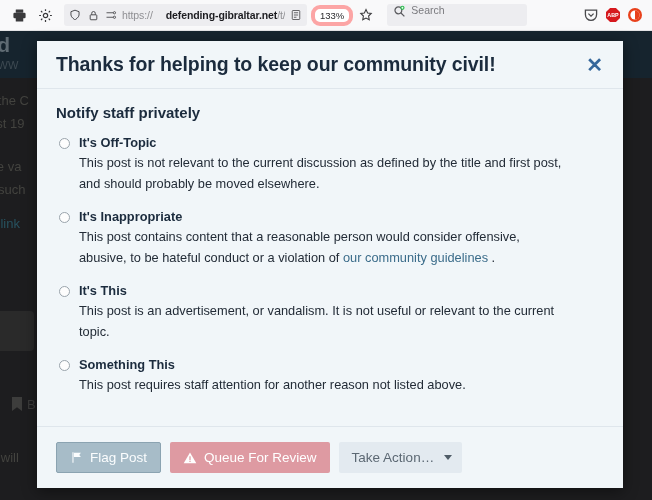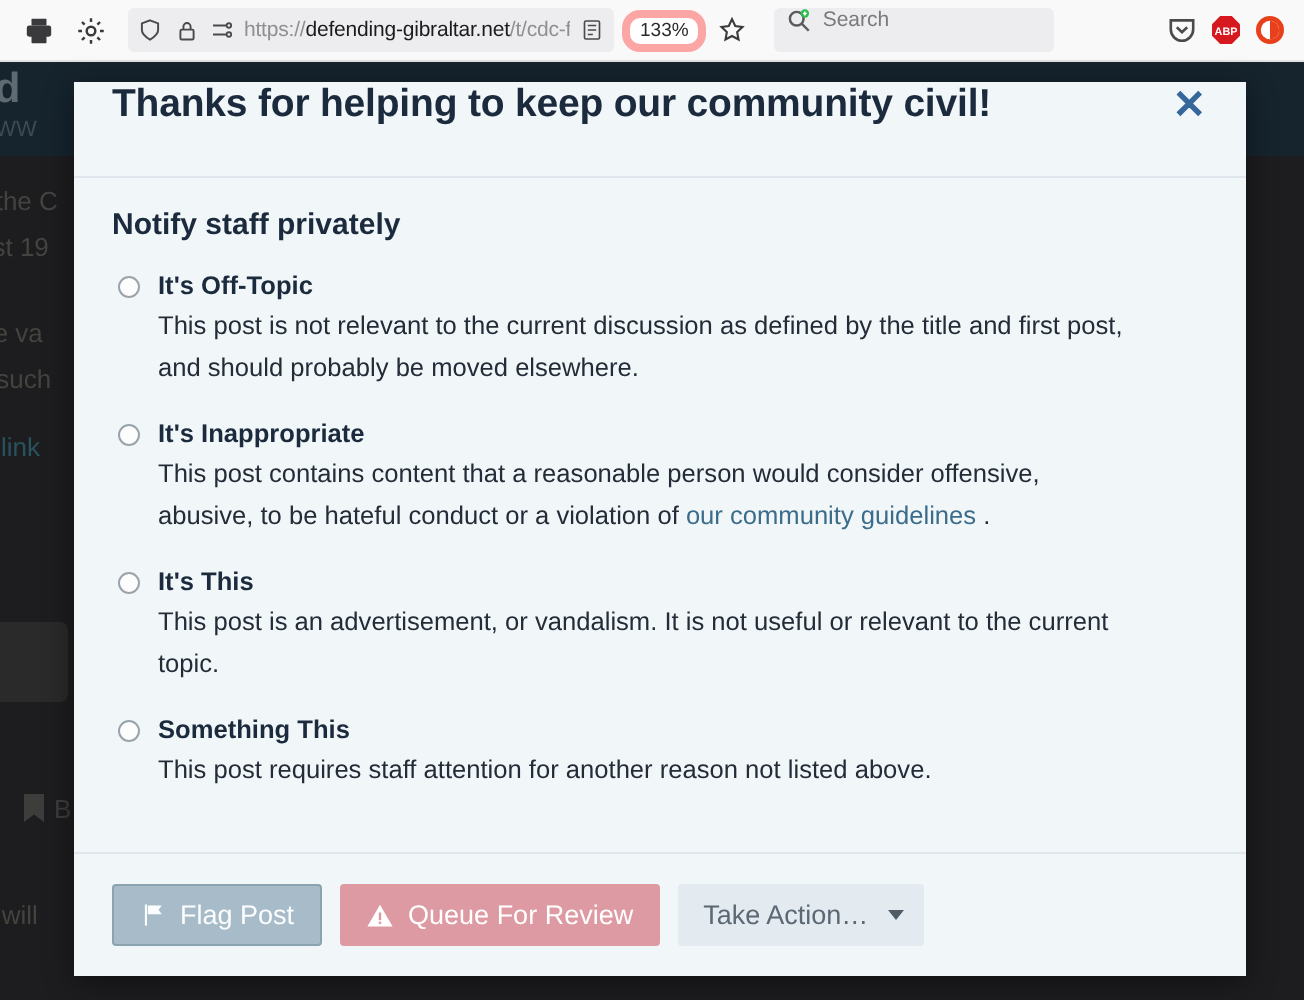--- a/index.html
+++ b/index.html
@@ -64,21 +64,22 @@
   .url-text {
     font-size: 10.5px;
     color: #8f8f93;
     white-space: nowrap;
     overflow: hidden;
     flex: 1 1 auto;
     letter-spacing: -0.1px;
   }
   .url-text b {
     color: #1c1c20;
-    font-weight: normal;
+    font-weight: bold;
+    margin-left: 13px;
   }
   .zoom-badge {
     font-size: 9.5px;
     color: #2b2b2e;
     background: #fff;
     border: 4px solid #fca5a5;
     border-radius: 9px;
     padding: 1px 5px;
     margin-left: 4px;
     flex: 0 0 auto;
@@ -172,20 +173,21 @@
     background: #f1f6f9;
     box-shadow: 0 3px 14px rgba(0,0,0,0.45);
     display: flex;
     flex-direction: column;
     box-sizing: border-box;
   }
   .modal-header {
     height: 48px;
     flex: 0 0 auto;
     display: flex;
+    align-items: center;
     padding: 0 18px 0 19px;
     box-sizing: border-box;
     border-bottom: 1px solid #dfe6ec;
     background: #f1f6f9;
   }
   .modal-title {
     font-size: 19.5px;
     font-weight: bold;
     color: #1b2b3d;
     flex: 1 1 auto;

